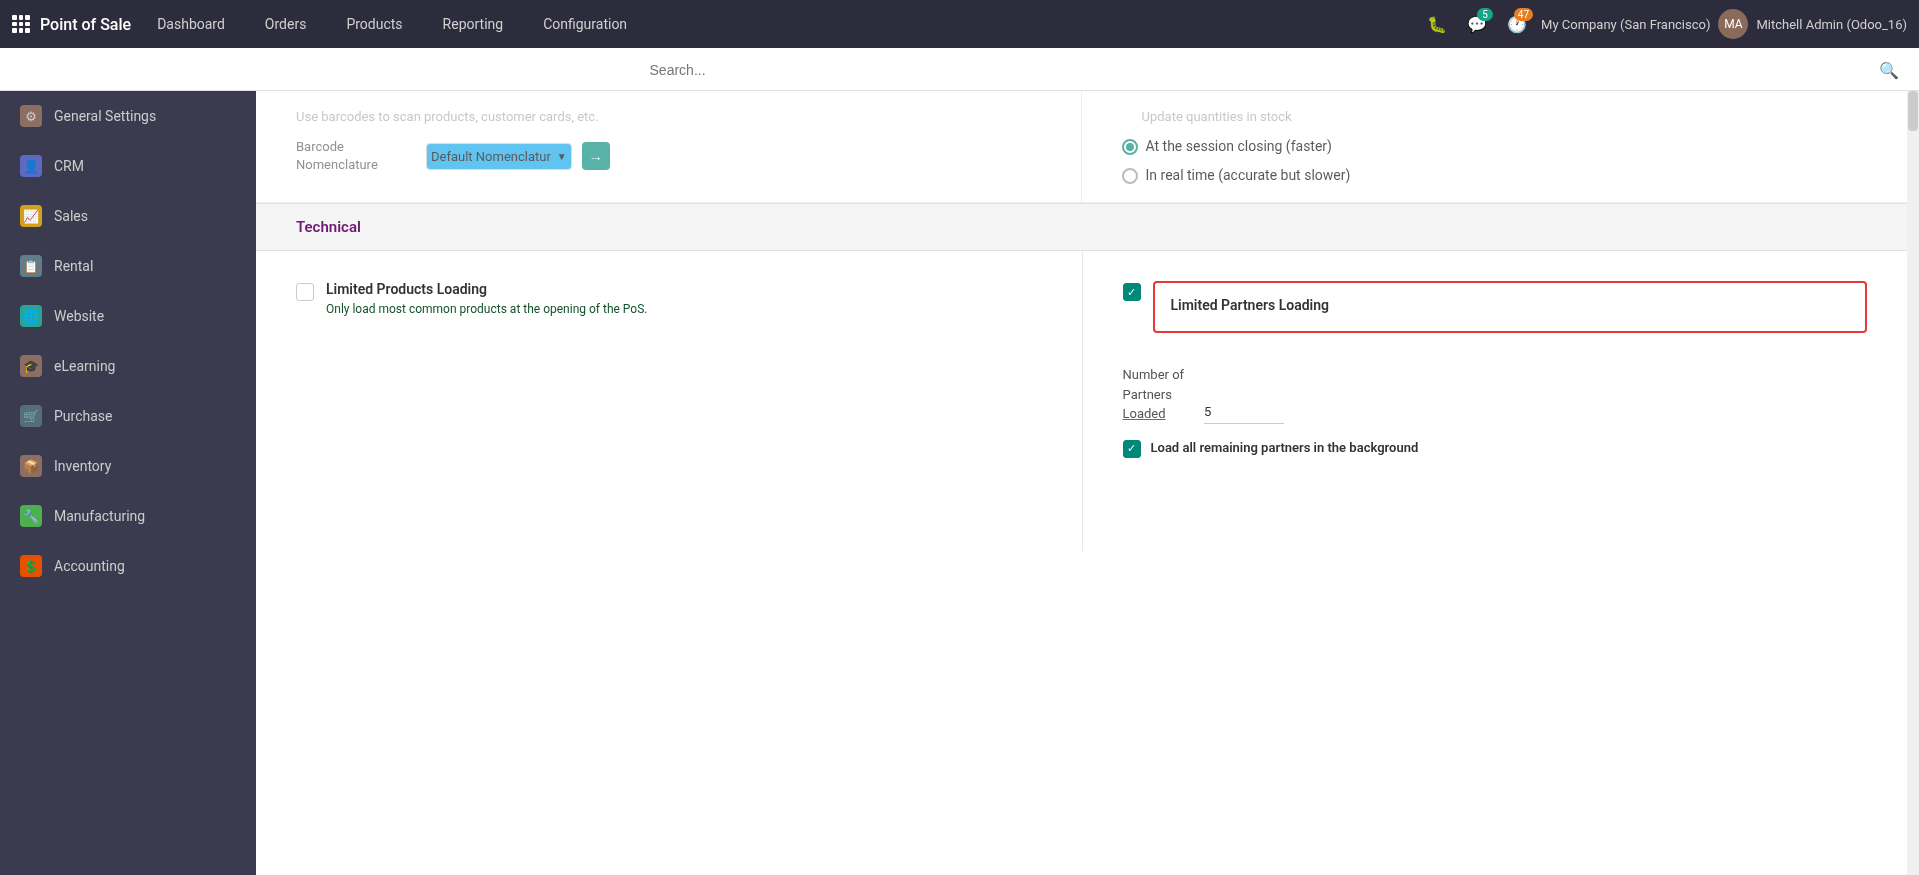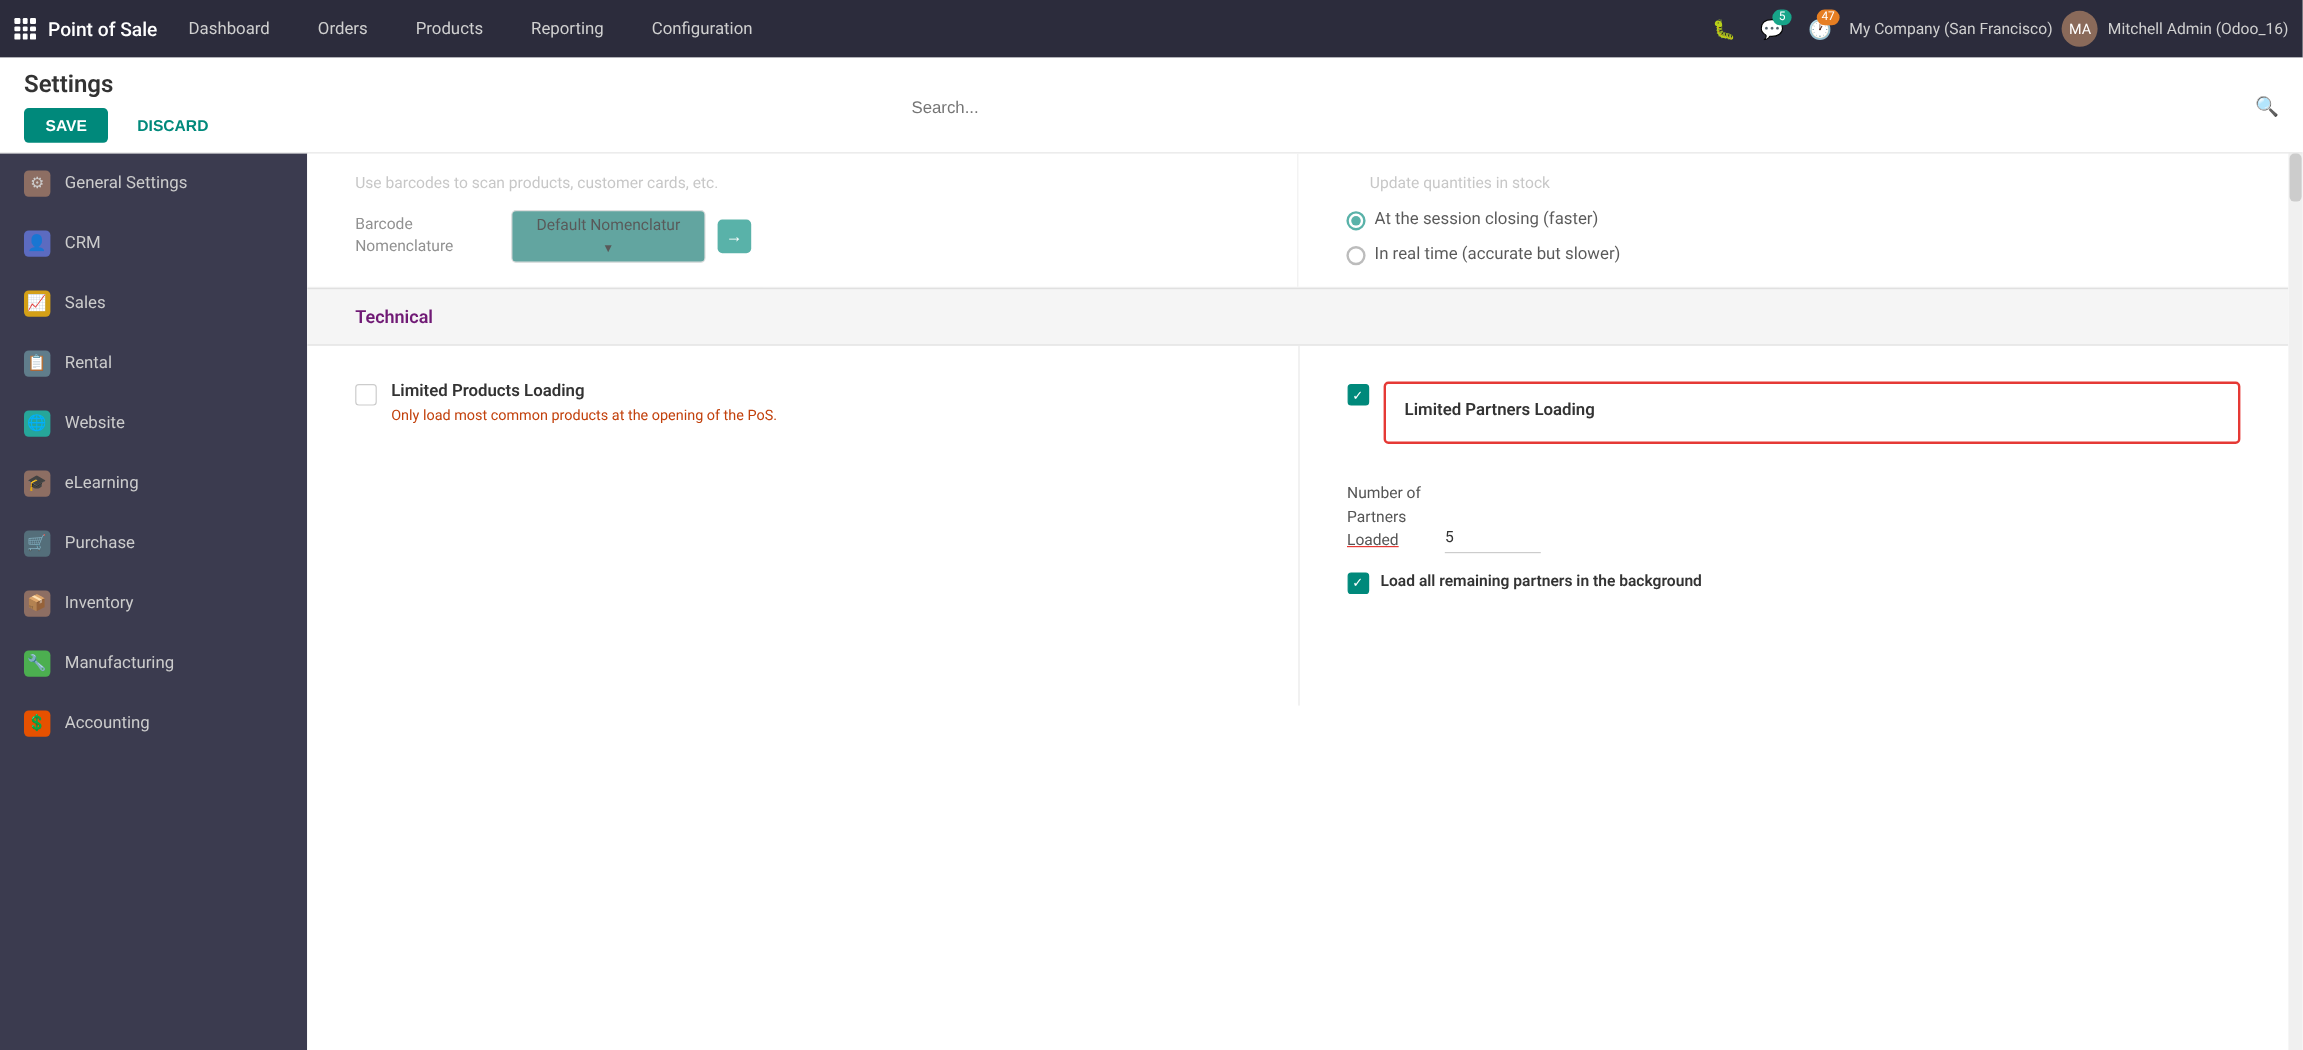--- a/index.html
+++ b/index.html
@@ -169,28 +169,27 @@
     
     .content-area {
       flex: 1;
       overflow-y: auto;
       background: #fff;
       position: relative;
     }
     .select-dropdown {
       border: 1px solid #ccc;
       border-radius: 4px;
-      padding: 5px 20px;
-      font-size: 13px;
-      background: #0f766e;
+      padding: 5px 4px;
+      font-size: 13px;
+      background: #0ea5e9;
       cursor: pointer;
       display: flex;
       align-items: center;
       gap: 6px;
-      flex-direction: column;
     }
     .arrow-btn {
       background: #00897b;
       color: #fff;
       border: none;
       border-radius: 4px;
       width: 28px;
       height: 28px;
       display: flex;
       align-items: center;
@@ -280,21 +279,21 @@
       font-size: 11px;
     }
     .feature-title {
       font-weight: 600;
       font-size: 14px;
       color: #333;
       margin-bottom: 4px;
     }
     .feature-desc {
       font-size: 12px;
-      color: #c2410c;
+      color: #14532d;
       line-height: 1.4;
     }
 
     
     .highlighted-box {
       border: 2px solid #e53935;
       border-radius: 4px;
       padding: 14px 16px;
       margin-bottom: 16px;
     }
@@ -364,27 +363,20 @@
     </div>
     <span class="company-label">My Company (San Francisco)</span>
     <div class="avatar">
       <span>MA</span>
     </div>
     <span class="user-label">Mitchell Admin (Odoo_16)</span>
   </div>
 </div>
 
 <div style="background:#fff; border-bottom:1px solid #e0e0e0; padding:10px 20px 8px; display:flex; align-items:center;">
-  <div style="min-width:220px;">
-    <div style="font-size:20px;font-weight:600;color:#333;margin-bottom:8px;">Settings</div>
-    <div style="display:flex;gap:6px;">
-      <button class="btn-save">SAVE</button>
-      <button class="btn-discard">DISCARD</button>
-    </div>
-  </div>
   <div style="flex:1;display:flex;justify-content:center;">
     <input class="search-input" type="text" style="border: none; outline: none; font-size: 14px; color: rgb(153, 153, 153); width: 600px; padding: 4px 0px; background: transparent;" placeholder="Search...">
   </div>
   <div style="cursor:pointer;color:#666;font-size:16px;">🔍</div>
 </div>
 
 <div class="main-layout">
 
   <div class="sidebar">
     <div class="sidebar-item">

